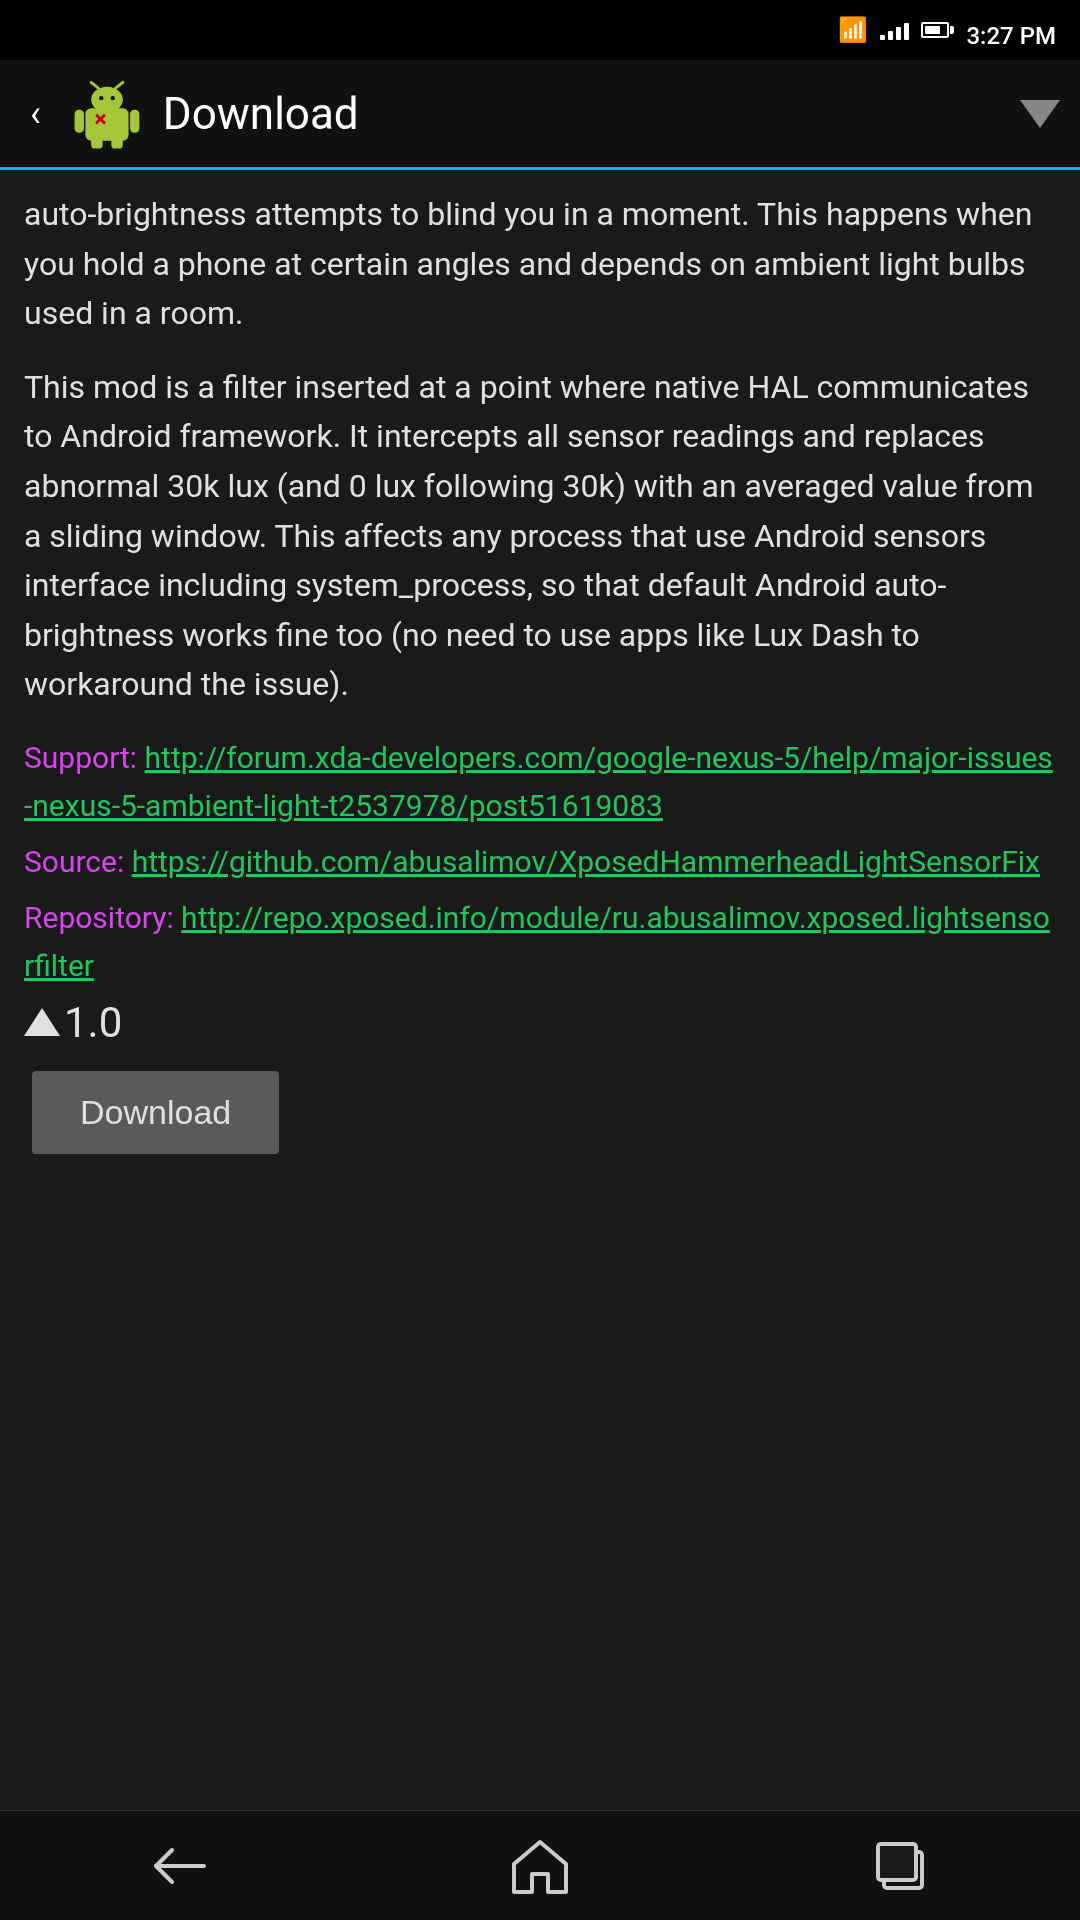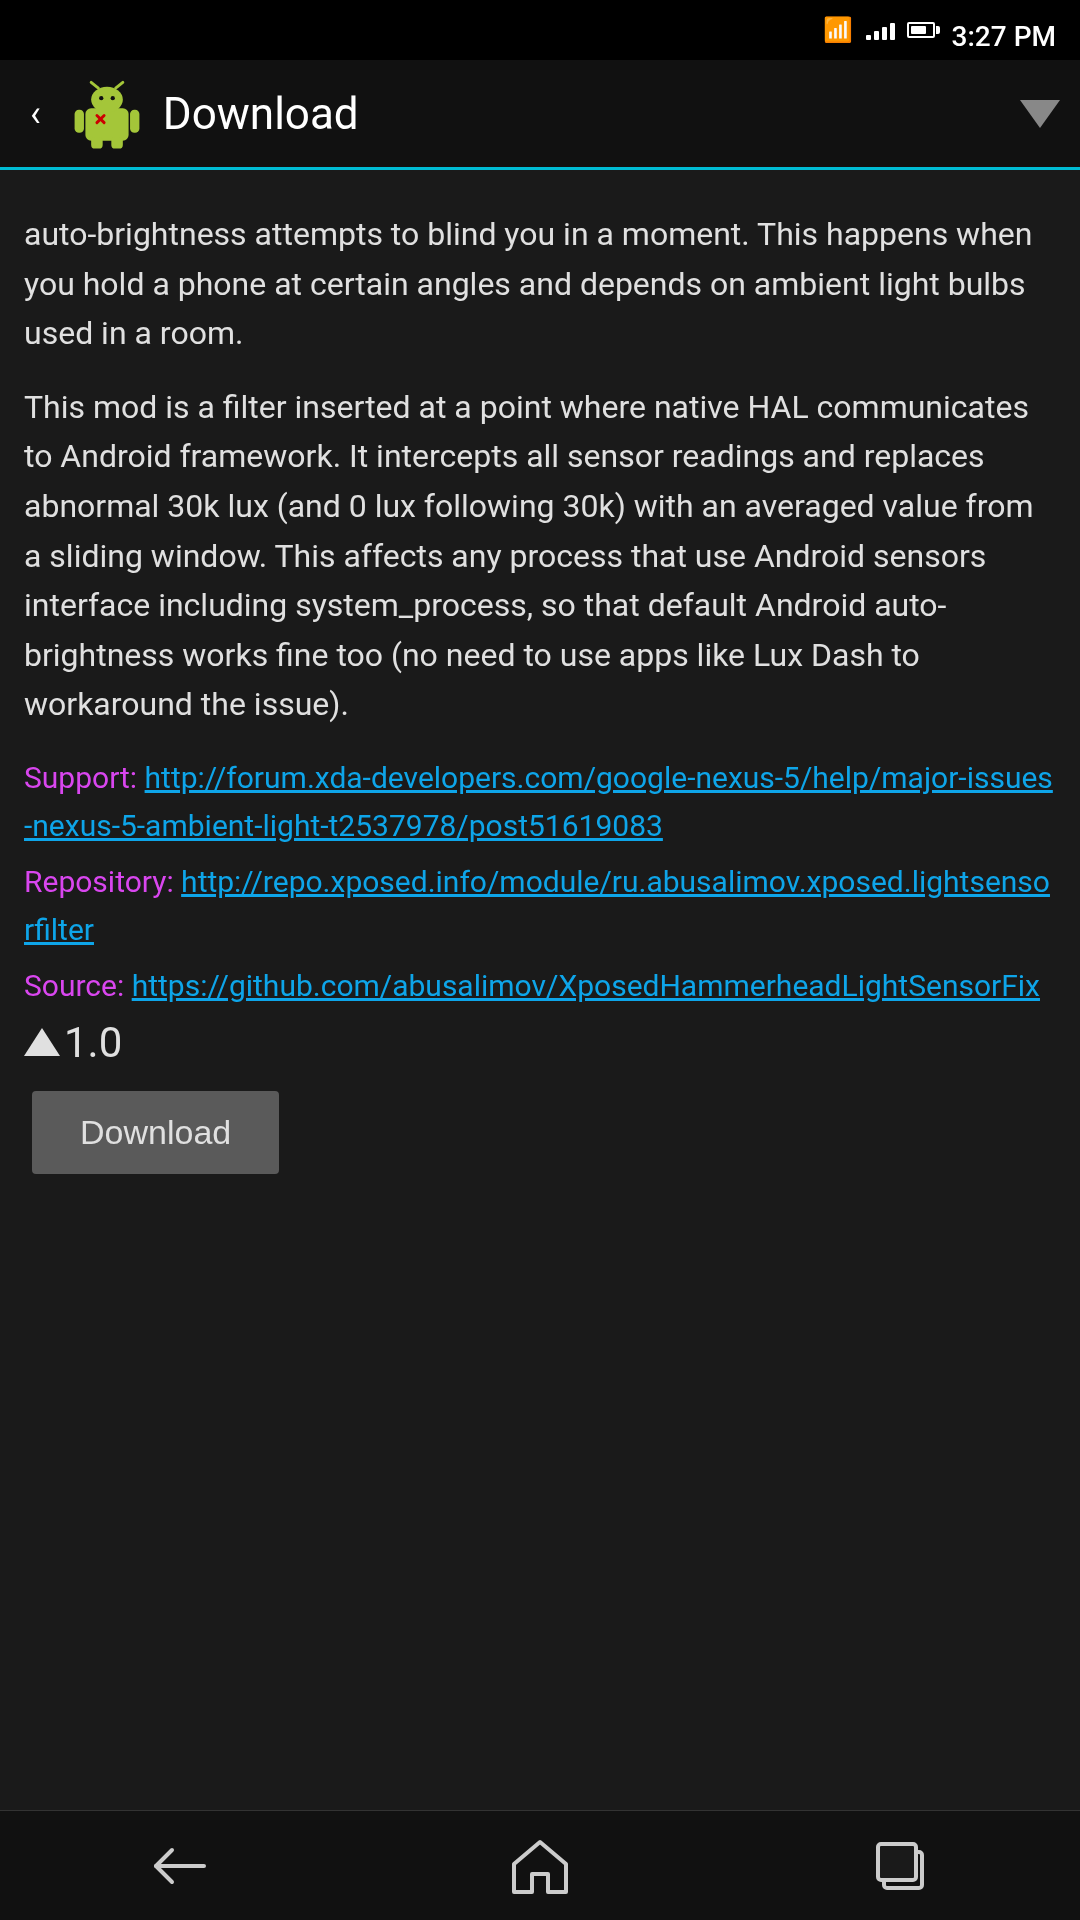--- a/index.html
+++ b/index.html
@@ -28,21 +28,21 @@
     }
 
     .status-bar-icons {
       display: flex;
       align-items: center;
       gap: 12px;
     }
 
     .status-time {
       color: #fff;
-      font-size: 28px;
+      font-size: 24px;
       font-weight: 500;
       margin-top: 12px;
     }
 
     
     .app-bar {
       background-color: #111111;
       height: 110px;
       display: flex;
       align-items: center;
@@ -61,21 +61,21 @@
     .app-bar-title {
       color: #fff;
       font-size: 44px;
       font-weight: 400;
       flex: 1;
     }
 
     
     .content {
       flex: 1;
-      padding: 40px 24px 20px 24px;
+      padding: 20px 24px 20px 24px;
       overflow-y: auto;
       background-color: #1a1a1a;
     }
 
     .description-text {
       color: #e0e0e0;
       font-size: 32px;
       line-height: 1.55;
       margin-bottom: 24px;
     }
@@ -93,21 +93,21 @@
       line-height: 1.6;
       margin-bottom: 6px;
     }
 
     .meta-label {
       color: #d946ef;
       font-weight: normal;
     }
 
     .meta-link {
-      color: #0ea5e9;
+      color: #22c55e;
       text-decoration: underline;
       word-break: break-all;
       margin-top: 45px;
     }
 
     .versions-title {
       color: #e0e0e0;
       font-size: 38px;
       font-weight: bold;
       margin-top: 32px;
@@ -311,29 +311,29 @@
 
   <div class="meta-section">
     <div class="meta-line">
       <span class="meta-label">Support:</span>
       <a class="meta-link">http://forum.xda-developers.com/google-nexus-5/help/major-issues-nexus-5-ambient-light-t2537978/post51619083</a>
     </div>
   </div>
 
   <div class="meta-section">
     <div class="meta-line">
+      <span class="meta-label">Source:</span>
+      <a class="meta-link">https://github.com/abusalimov/XposedHammerheadLightSensorFix</a>
+    </div>
+  </div>
+
+  <div class="meta-section">
+    <div class="meta-line">
       <span class="meta-label">Repository:</span>
       <a class="meta-link">http://repo.xposed.info/module/ru.abusalimov.xposed.lightsensorfilter</a>
-    </div>
-  </div>
-
-  <div class="meta-section">
-    <div class="meta-line">
-      <span class="meta-label">Source:</span>
-      <a class="meta-link">https://github.com/abusalimov/XposedHammerheadLightSensorFix</a>
     </div>
   </div>
 
 
   <div class="version-item">
     <div class="version-arrow"></div>
     <span class="version-number">1.0</span>
   </div>
 
   <button class="download-button">Download</button>

